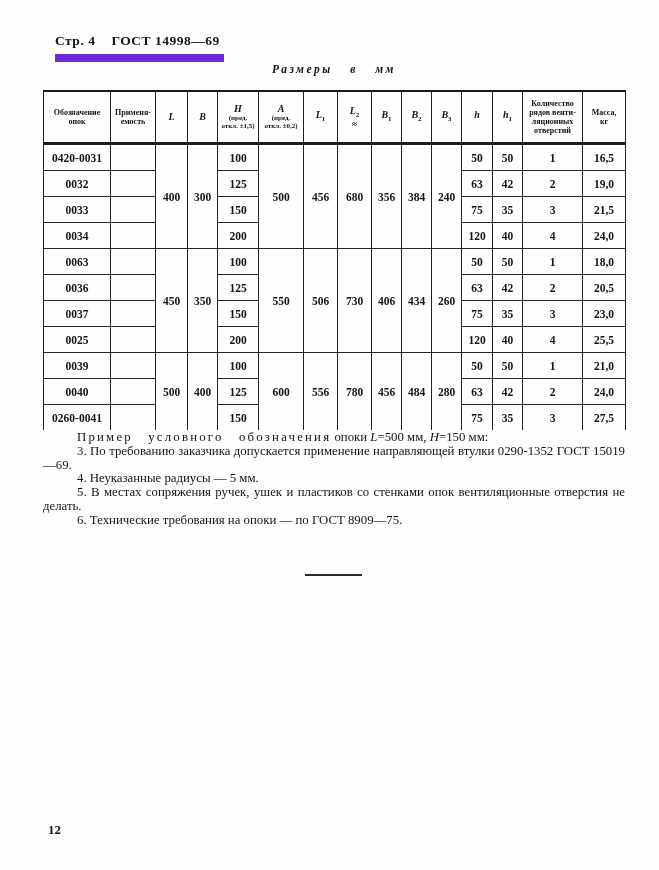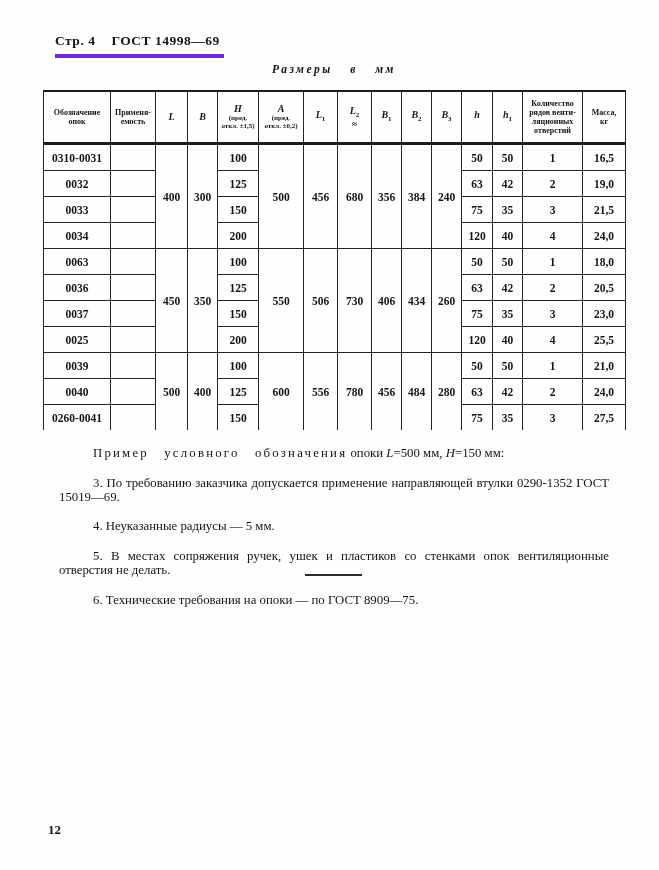--- a/index.html
+++ b/index.html
@@ -7,21 +7,21 @@
     position:relative;
     width:659px;height:870px;
     background:#fefefd;
     font-family:"Liberation Serif","DejaVu Serif",serif;
     color:#141414;
     overflow:hidden;
   }
   
   .doc-header{
     position:absolute;top:33px;left:55px;
-    border-bottom:4px solid #6d28d9;
+    border-bottom:8px solid #6d28d9;
     padding:0 4px 5px 0;
     font-size:13.5px;font-weight:bold;letter-spacing:.5px;
     white-space:nowrap;
   }
   .doc-header .page-label{margin-right:16px;}
   
   .units-note{
     position:absolute;top:63px;left:43px;width:582px;
     text-align:center;
     font-size:11.5px;font-weight:bold;
@@ -53,21 +53,21 @@
   .hdr-sym{font-size:10px;font-style:italic;line-height:10px;}
   .hdr-sym sub{font-size:7px;font-style:normal;}
   .hdr-tol{font-size:7px;font-weight:bold;line-height:8px;letter-spacing:0;}
   .hdr-approx{font-size:9px;line-height:8px;font-style:normal;}
   td.c-des{font-size:10.5px;}
   
   .notes-block{
     position:absolute;top:431px;left:43px;width:582px;
     font-size:12.8px;line-height:13.8px;
   }
-  .notes-block p{margin:16px;}
+  .notes-block p{margin:0;}
   p.example-line{text-indent:34px;white-space:nowrap;}
   .spaced{letter-spacing:2.2px;word-spacing:10px;}
   p.example-name{
     text-align:center;
     font-weight:bold;font-style:italic;
     letter-spacing:.3px;
   }
   p.revision-line{text-indent:34px;}
   p.revision-line b{letter-spacing:.2px;}
   p.note{text-indent:34px;text-align:justify;}
@@ -151,21 +151,21 @@
         </th>
         <th>
           <div>Масса,</div>
           <div>кг</div>
         </th>
       </tr>
     </thead>
     <tbody>
 
       <tr>
-        <td class="c-des">0310-0031</td>
+        <td class="c-des">0420-0031</td>
         <td></td>
         <td rowspan="4">400</td>
         <td rowspan="4">300</td>
         <td>100</td>
         <td rowspan="4">500</td>
         <td rowspan="4">456</td>
         <td rowspan="4">680</td>
         <td rowspan="4">356</td>
         <td rowspan="4">384</td>
         <td rowspan="4">240</td>

